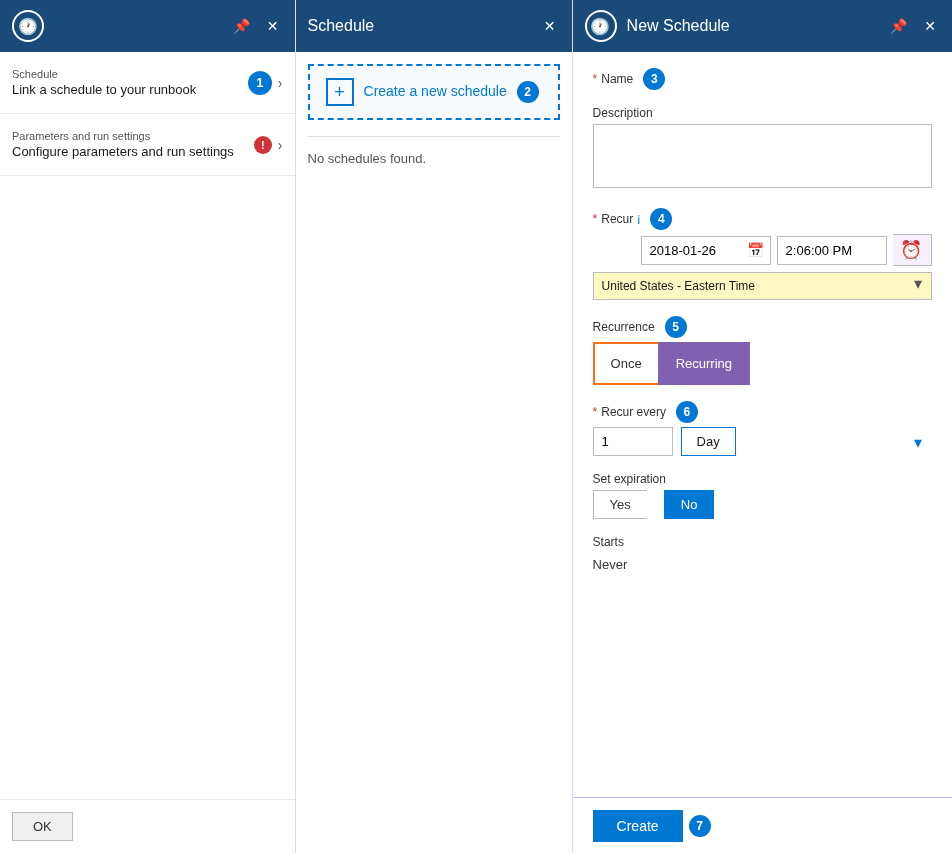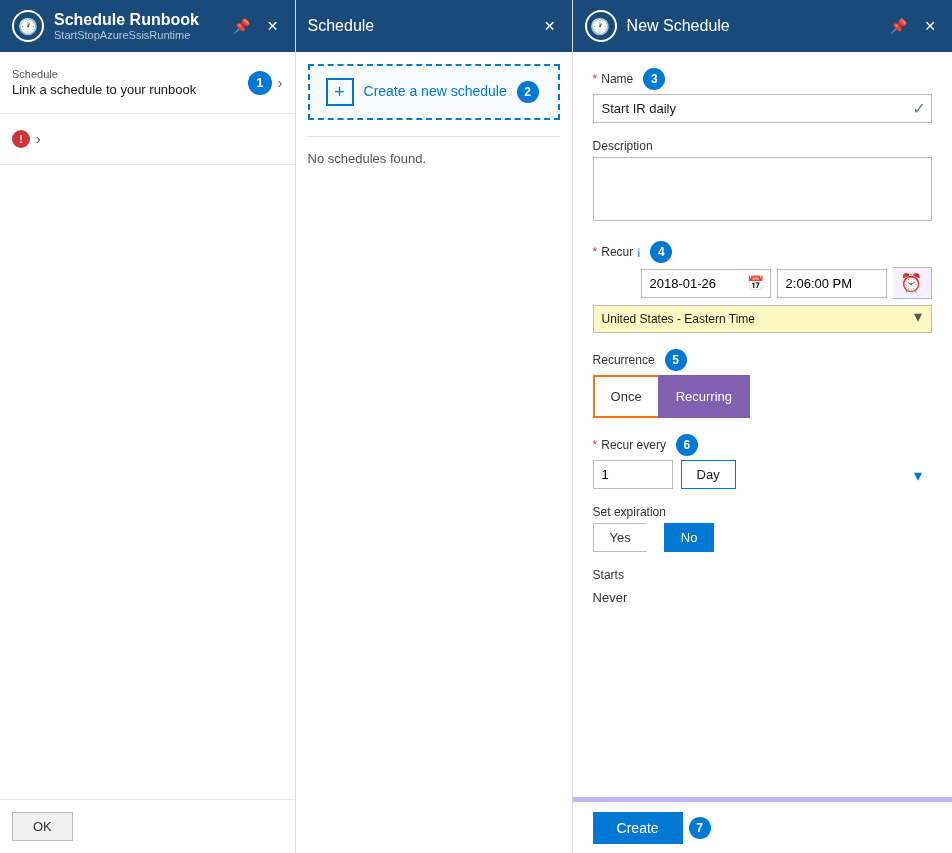--- a/index.html
+++ b/index.html
@@ -244,21 +244,21 @@
       color: #fff;
       border-color: #0078d4;
     }
     .expir-btn:first-child { border-right: none; }
 
     .expires-label { font-size: 13px; color: #333; margin-top: 8px; }
 
     
     .panel-3-footer {
       height: 56px;
-      border-top: 5px solid #c4b5fd;
+      border-top: 1px solid #c4b5fd;
       display: flex;
       align-items: center;
       padding: 0 20px;
     }
     .create-btn {
       background: #0078d4;
       color: #fff;
       border: none;
       padding: 8px 24px;
       font-size: 14px;
@@ -281,43 +281,43 @@
 
     .panel-3-scroll { flex: 1; overflow-y: auto; }
   </style>
 </head>
 <body>
 
 <div class="panel panel-1">
   <div class="panel-header">
     <div class="panel-header-left">
       <div class="header-icon">🕐</div>
-      <div class="panel-header-title">
-        <span class="title">Schedule Runbook</span>
-        <span class="subtitle">StartStopAzureSsisRuntime</span>
-      </div>
     </div>
     <div class="header-actions">
       <button class="header-btn">📌</button>
       <button class="header-btn">✕</button>
     </div>
   </div>
 
   <div class="nav-item">
     <div class="nav-item-content">
       <span class="nav-item-section">Schedule</span>
       <span class="nav-item-label">Link a schedule to your runbook</span>
     </div>
     <div class="nav-item-right">
       <div class="step-badge">1</div>
       <span class="chevron">›</span>
     </div>
   </div>
 
   <div class="nav-item">
+    <div class="nav-item-content">
+      <span class="nav-item-section">Parameters and run settings</span>
+      <span class="nav-item-label">Configure parameters and run settings</span>
+    </div>
     <div class="nav-item-right">
       <div class="error-badge">!</div>
       <span class="chevron">›</span>
     </div>
   </div>
 
   <div style="flex:1;"></div>
 
   <div class="panel-1-bottom">
     <button class="ok-btn">OK</button>
@@ -360,24 +360,20 @@
   </div>
 
   <div class="panel-3-scroll">
     <div class="panel-3-content">
 
       <div class="form-group">
         <div class="form-label">
           <span class="required">*</span>
           <span>Name</span>
           <span class="step-badge-inline">3</span>
-        </div>
-        <div class="name-input-wrap">
-          <input class="form-input" type="text" value="Start IR daily" style="">
-          <span class="check-icon">✓</span>
         </div>
       </div>
 
       <div class="form-group">
         <div class="form-label">
           <span>Description</span>
         </div>
         <textarea class="form-textarea" style=""></textarea>
       </div>
 

